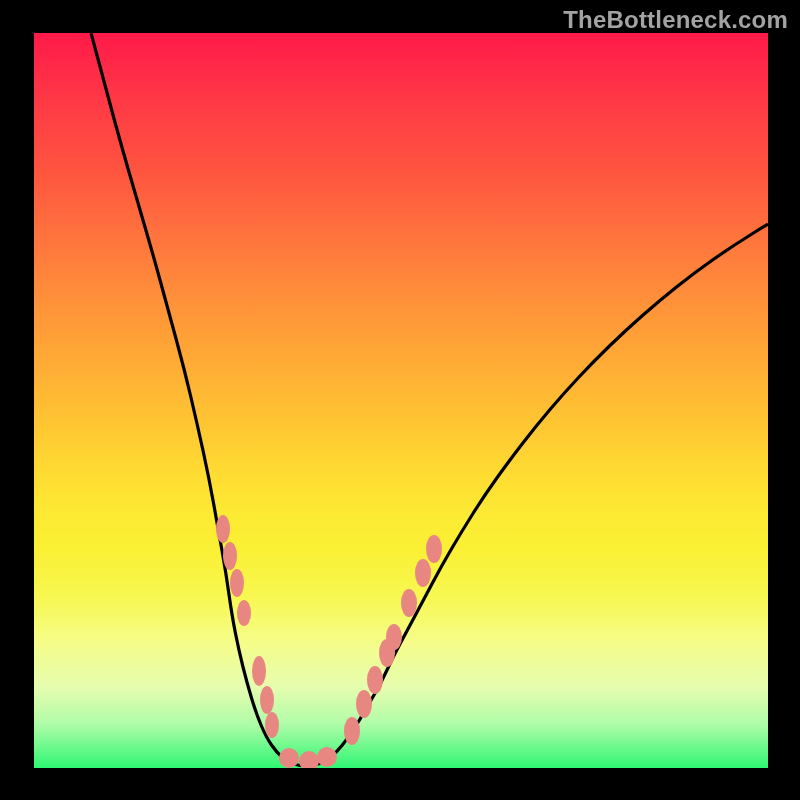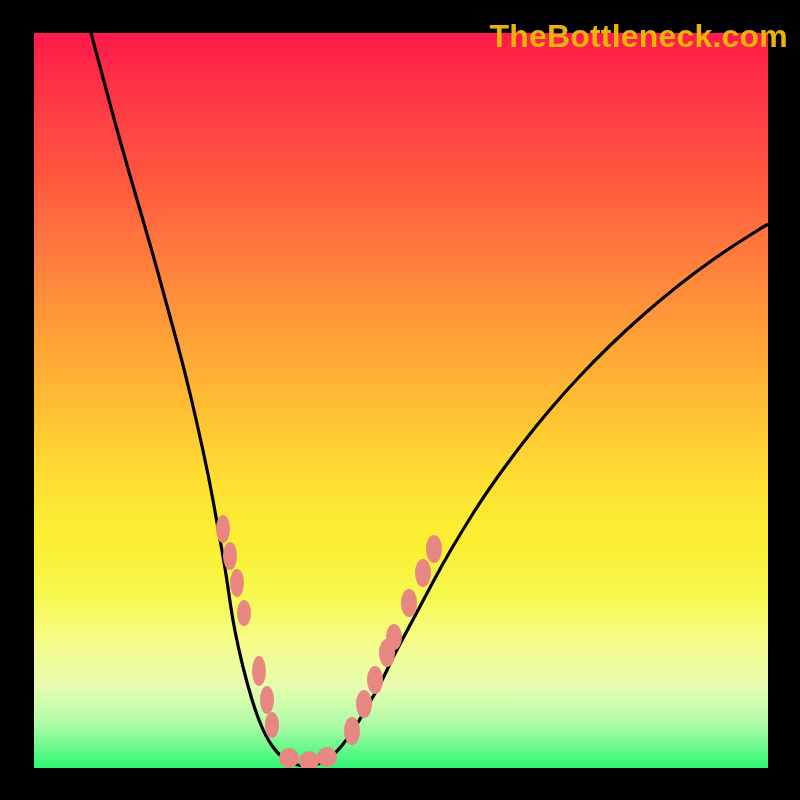--- a/index.html
+++ b/index.html
@@ -31,26 +31,26 @@
       #faf033 70%,
       #f7f853 77%,
       #f5fd8a 83%,
       #e6fdaf 89%,
       #b0fca8 94%,
       #2ff773 100%
     );
   }
   .watermark {
     position: absolute;
-    top: 18px;
+    top: 6px;
     right: 12px;
     font-family: Arial, Helvetica, sans-serif;
-    font-size: 32px;
+    font-size: 24px;
     font-weight: 600;
-    color: #eab308;
+    color: #a3a3a3;
     letter-spacing: 0.2px;
   }
   svg.curve {
     position: absolute;
     left: 0; top: 0;
     width: 734px; height: 735px;
   }
 </style>
 </head>
 <body>

